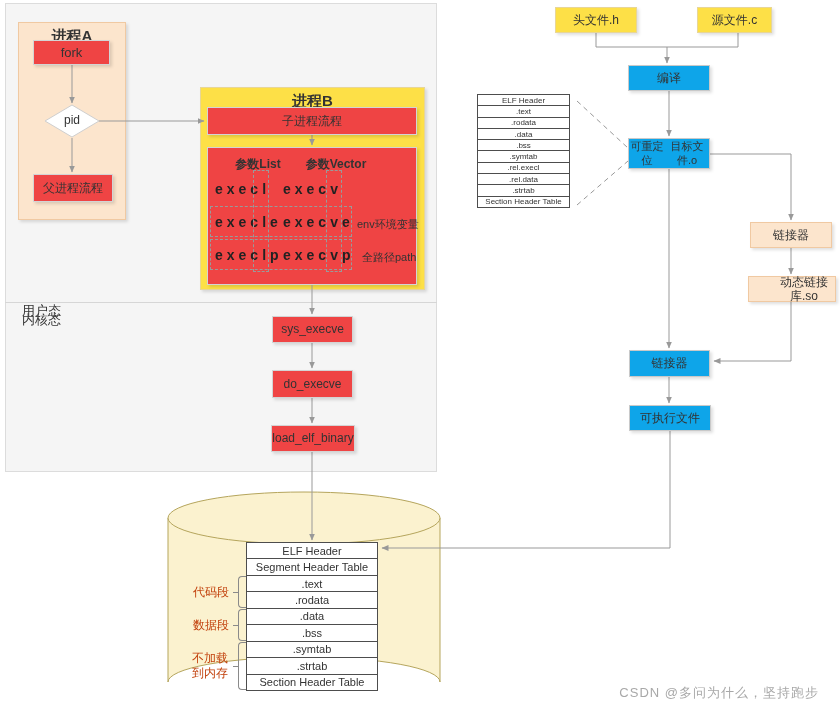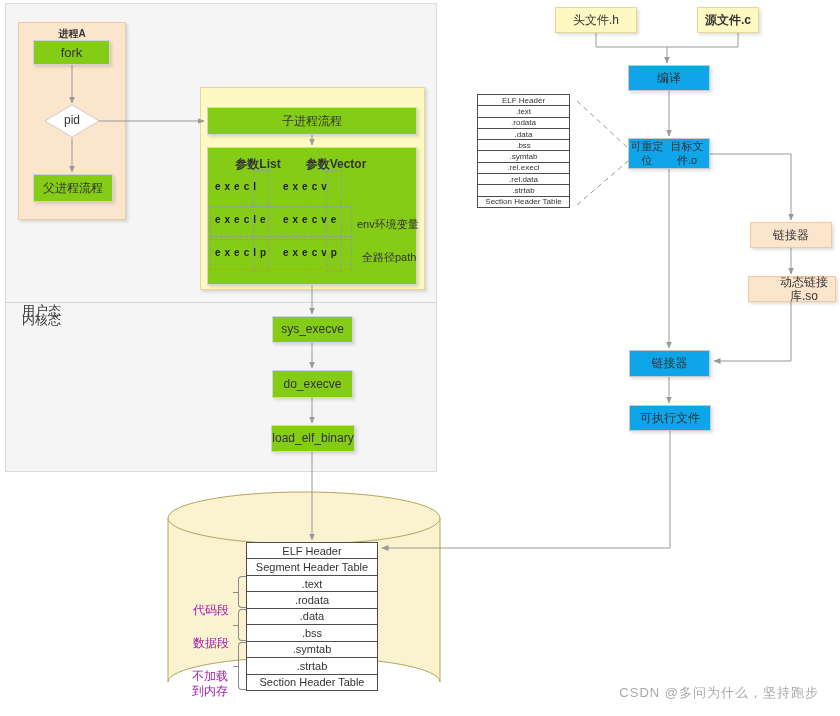--- a/index.html
+++ b/index.html
@@ -3,38 +3,38 @@
 <meta charset="utf-8">
 <style>
   html,body{margin:0;padding:0;background:#fff;}
   #canvas{position:relative;width:840px;height:716px;background:#fff;overflow:hidden;
           font-family:"Liberation Sans",sans-serif;color:#333;}
   .abs{position:absolute;box-sizing:border-box;}
   .panel{position:absolute;box-sizing:border-box;border:1px solid;box-shadow:2px 2px 3px rgba(0,0,0,.13);}
   .node{position:absolute;box-sizing:border-box;border:1px solid;box-shadow:2px 2px 3px rgba(0,0,0,.13);
         display:flex;align-items:center;justify-content:center;text-align:center;
         font-size:12px;color:#333;line-height:1.2;}
-  .white{background:#84cc16;border-color:#d4d4d4;}
-  .yellow{background:#fef9c3;border-color:#e8d696;}
+  .white{background:#ef4444;border-color:#d4d4d4;}
+  .yellow{background:#fde047;border-color:#e8d696;}
   .peach{background:#fce5cd;border-color:#f0c9a2;}
   .grayb{background:#0ea5e9;border-color:#c9c9c9;}
   .lbl{position:absolute;font-size:13px;color:#333;white-space:nowrap;}
-  .title{font-size:10px;font-weight:bold;text-align:center;}
-  .exec{position:absolute;font-size:10px;font-weight:600;letter-spacing:4px;color:#222;white-space:nowrap;}
+  .title{font-size:15px;font-weight:bold;text-align:center;}
+  .exec{position:absolute;font-size:14px;font-weight:600;letter-spacing:4px;color:#222;white-space:nowrap;}
   .note{position:absolute;font-size:11px;color:#333;white-space:nowrap;}
   .dash{position:absolute;border:1px dashed #9a9a9a;box-sizing:border-box;}
   .tbl{position:absolute;box-sizing:border-box;border:1px solid #4d4d4d;background:#fff;
        display:flex;flex-direction:column;}
   .trow{flex:1;display:flex;align-items:center;justify-content:center;border-top:1px solid #4d4d4d;
         white-space:nowrap;overflow:hidden;}
   .trow:first-child{border-top:none;}
   .bracket{position:absolute;box-sizing:border-box;border-left:1px solid #8a8a8a;border-top:1px solid #8a8a8a;
            border-bottom:1px solid #8a8a8a;border-radius:4px 0 0 4px;width:8px;}
   .bracket .tick{position:absolute;left:-6px;top:50%;width:6px;height:1px;background:#8a8a8a;}
-  .seglbl{position:absolute;font-size:12px;color:#a21caf;text-align:center;line-height:15px;white-space:nowrap;margin-top:18px;}
+  .seglbl{position:absolute;font-size:12px;color:#c2410c;text-align:center;line-height:15px;white-space:nowrap;}
   .watermark{position:absolute;right:21px;top:684px;font-size:13px;color:#a8a8a8;letter-spacing:1px;}
   svg.layer{position:absolute;left:0;top:0;z-index:1;}
   .z0{z-index:0;}
   .node,.lbl,.exec,.note,.dash,.tbl,.bracket,.seglbl,.watermark{z-index:2;}
 </style>
 </head>
 <body>
 
 <div id="canvas">
 
@@ -86,20 +86,21 @@
       <path d="M577,101 L628,148"></path>
       <path d="M577,205 L628,161"></path>
     </g>
   </svg>
 
   <div class="lbl title" style="left:18px;top:27px;width:108px;">进程A</div>
   <div class="node white" style="left:33px;top:40px;width:77px;height:25px;font-size:13px;">fork</div>
   <div class="lbl" style="left:58px;top:113px;width:28px;text-align:center;font-size:12px;">pid</div>
   <div class="node white" style="left:33px;top:174px;width:80px;height:28px;">父进程流程</div>
 
+  <div class="lbl title" style="left:200px;top:92px;width:225px;">进程B</div>
   <div class="node white" style="left:207px;top:107px;width:210px;height:28px;">子进程流程</div>
 
   <div class="lbl" style="left:228px;top:156px;width:60px;text-align:center;font-size:12px;font-weight:600;">参数List</div>
   <div class="lbl" style="left:304px;top:156px;width:64px;text-align:center;font-size:12px;font-weight:600;">参数Vector</div>
 
   <div class="exec" style="left:215px;top:181px;">execl</div>
   <div class="exec" style="left:283px;top:181px;">execv</div>
   <div class="exec" style="left:215px;top:214px;">execle</div>
   <div class="exec" style="left:283px;top:214px;">execve</div>
   <div class="note" style="left:357px;top:217px;">env环境变量</div>
@@ -113,21 +114,21 @@
   <div class="dash" style="left:210px;top:239px;width:142px;height:31px;"></div>
 
   <div class="lbl" style="left:22px;top:281px;margin-top:21px;">用户态</div>
   <div class="lbl" style="left:22px;top:311px;">内核态</div>
 
   <div class="node white" style="left:272px;top:316px;width:81px;height:27px;">sys_execve</div>
   <div class="node white" style="left:272px;top:370px;width:81px;height:28px;">do_execve</div>
   <div class="node white" style="left:271px;top:425px;width:84px;height:27px;">load_elf_binary</div>
 
   <div class="node yellow" style="left:555px;top:7px;width:82px;height:26px;">头文件.h</div>
-  <div class="node yellow" style="left:697px;top:7px;width:62px;height:26px;font-weight:bold;">源文件.c</div>
+  <div class="node yellow" style="left:697px;top:7px;width:75px;height:26px;">源文件.c</div>
   <div class="node grayb" style="left:628px;top:65px;width:82px;height:26px;">编译</div>
   <div class="node grayb" style="left:628px;top:138px;width:82px;height:31px;font-size:11px;">
     <span>可重定位</span>
     <span>目标文件.o</span>
   </div>
   <div class="node peach" style="left:750px;top:222px;width:82px;height:26px;">链接器</div>
   <div class="node peach" style="left:748px;top:276px;width:88px;height:26px;padding-left:24px;">动态链接库.so</div>
   <div class="node grayb" style="left:629px;top:350px;width:81px;height:27px;">链接器</div>
   <div class="node grayb" style="left:629px;top:405px;width:82px;height:26px;">可执行文件</div>
 

